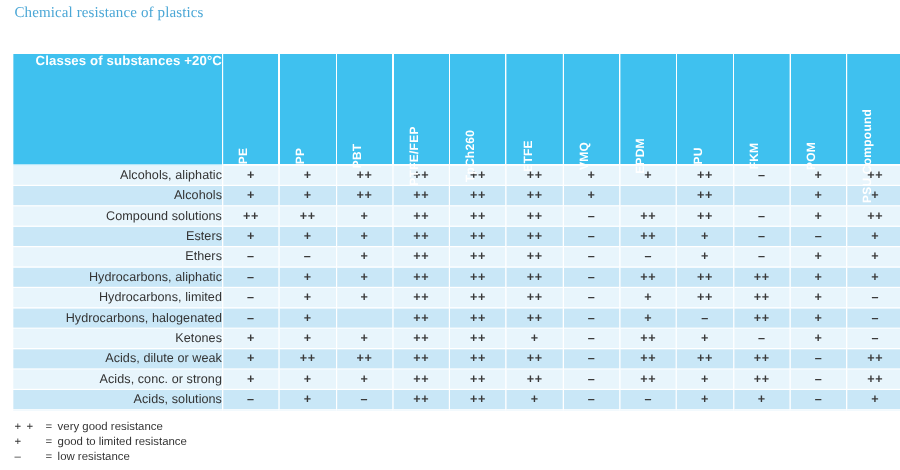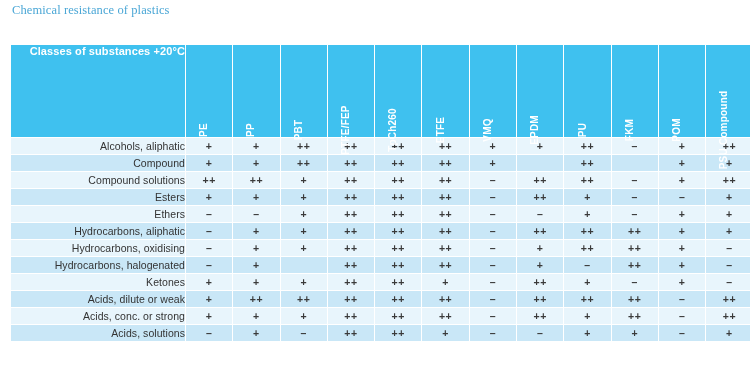--- a/index.html
+++ b/index.html
@@ -174,21 +174,21 @@
           <td class="val">++</td>
           <td class="val">++</td>
           <td class="val">+</td>
           <td class="val">+</td>
           <td class="val">++</td>
           <td class="val">–</td>
           <td class="val">+</td>
           <td class="val">++</td>
         </tr>
         <tr class="even">
-          <td class="rowlabel">Compound</td>
+          <td class="rowlabel">Alcohols</td>
           <td class="val">+</td>
           <td class="val">+</td>
           <td class="val">++</td>
           <td class="val">++</td>
           <td class="val">++</td>
           <td class="val">++</td>
           <td class="val">+</td>
           <td class="val"></td>
           <td class="val">++</td>
           <td class="val"></td>
@@ -249,21 +249,21 @@
           <td class="val">++</td>
           <td class="val">++</td>
           <td class="val">–</td>
           <td class="val">++</td>
           <td class="val">++</td>
           <td class="val">++</td>
           <td class="val">+</td>
           <td class="val">+</td>
         </tr>
         <tr class="odd">
-          <td class="rowlabel">Hydrocarbons, oxidising</td>
+          <td class="rowlabel">Hydrocarbons, limited</td>
           <td class="val">–</td>
           <td class="val">+</td>
           <td class="val">+</td>
           <td class="val">++</td>
           <td class="val">++</td>
           <td class="val">++</td>
           <td class="val">–</td>
           <td class="val">+</td>
           <td class="val">++</td>
           <td class="val">++</td>
@@ -344,13 +344,16 @@
           <td class="val">+</td>
           <td class="val">–</td>
           <td class="val">+</td>
         </tr>
       </tbody>
   </table>
 </div>
 
 <div id="legend">
 
+<span class="lrow"><span class="sym">+ +</span><span class="eq">=</span><span>very good resistance</span></span>
+    <span class="lrow"><span class="sym">+</span><span class="eq">=</span><span>good to limited resistance</span></span>
+    <span class="lrow"><span class="sym">–</span><span class="eq">=</span><span>low resistance</span></span>
   </div>
 
 </body></html>

